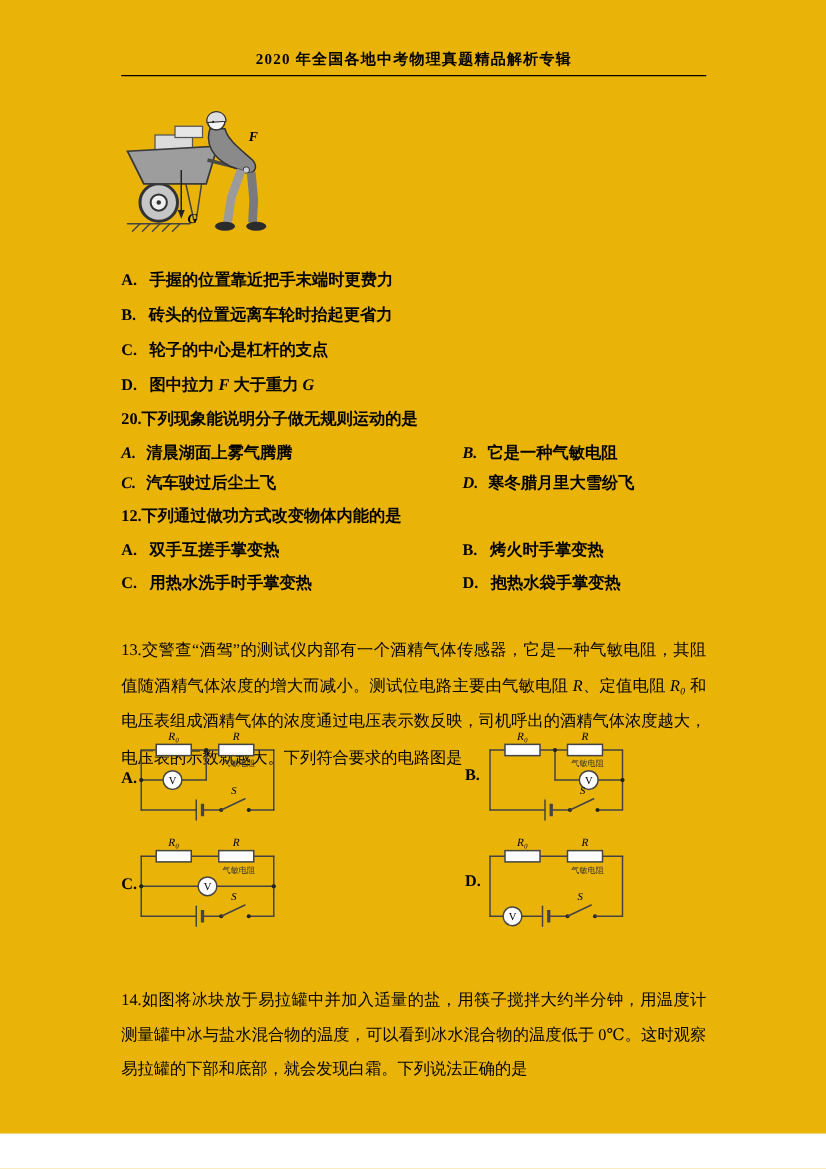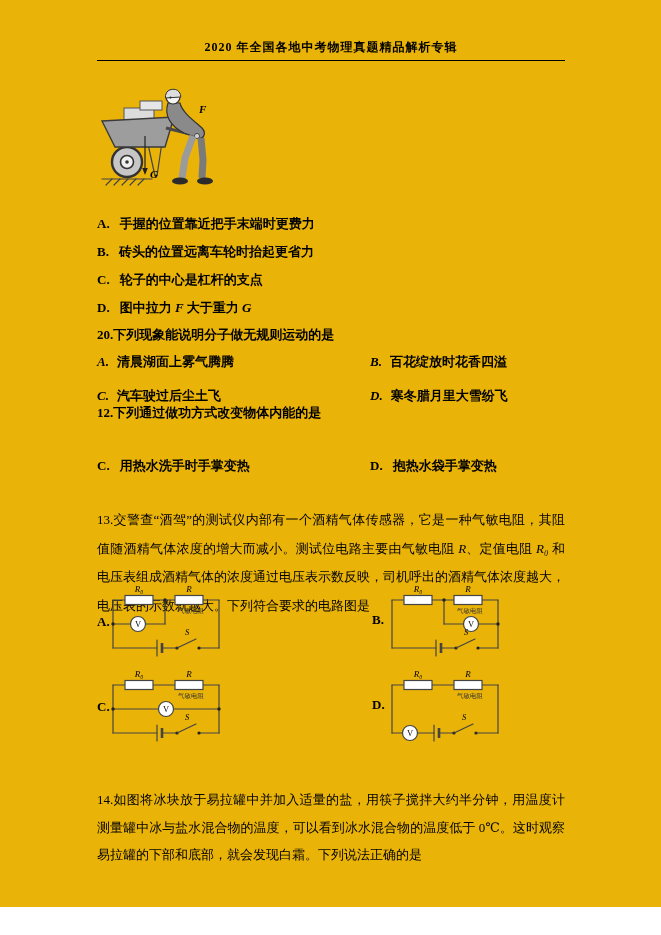--- a/index.html
+++ b/index.html
@@ -94,28 +94,32 @@
   <div class="abs t13" style="left:97px;top:271px;text-align:right;">
     <span class="lbl">C.</span><span>轮子的中心是杠杆的支点</span>
   </div>
   <div class="abs t13" style="left:97px;top:299px;">
     <span class="lbl">D.</span><span>图中拉力 </span><span class="ivar">F</span><span> 大于重力 </span><span class="ivar">G</span>
   </div>
 
   <div class="abs t13" style="left:97px;top:326px;">20.下列现象能说明分子做无规则运动的是</div>
   <div class="abs t13 row" style="top:353px;">
     <span><i class="lbl-it">A.</i><span>清晨湖面上雾气腾腾</span></span>
-    <span class="colB"><i class="lbl-it">B.</i><span>百花绽放时花香四溢</span></span>
-  </div>
-  <div class="abs t13 row" style="top:377px;margin-top:10px;">
+    <span class="colB"><i class="lbl-it">B.</i><span>它是一种气敏电阻</span></span>
+  </div>
+  <div class="abs t13 row" style="top:377px;">
     <span><i class="lbl-it">C.</i><span>汽车驶过后尘土飞</span></span>
     <span class="colB"><i class="lbl-it">D.</i><span>寒冬腊月里大雪纷飞</span></span>
   </div>
 
   <div class="abs t13" style="left:97px;top:404px;">12.下列通过做功方式改变物体内能的是</div>
+  <div class="abs t13 row" style="top:431px;">
+    <span><span class="lbl">A.</span><span>双手互搓手掌变热</span></span>
+    <span class="colB"><span class="lbl">B.</span><span>烤火时手掌变热</span></span>
+  </div>
   <div class="abs t13 row" style="top:457px;">
     <span><span class="lbl">C.</span><span>用热水洗手时手掌变热</span></span>
     <span class="colB"><span class="lbl">D.</span><span>抱热水袋手掌变热</span></span>
   </div>
 
   <div class="abs para" style="left:97px;top:474px;width:468px;">
     <span>13.交警查“酒驾”的测试仪内部有一个酒精气体传感器，它是一种气敏电阻，其阻值随酒精气体浓度的增大而减小。测试位电路主要由气敏电阻 </span><span class="ivar">R</span><span>、定值电阻 </span><span class="ivar">R₀</span><span> 和电压表组成酒精气体的浓度通过电压表示数反映，司机呼出的酒精气体浓度越大，电压表的示数就越大。下列符合要求的电路图是</span>
   </div>
 
   <div class="abs t13" style="left:97px;top:613px;">A.</div>

